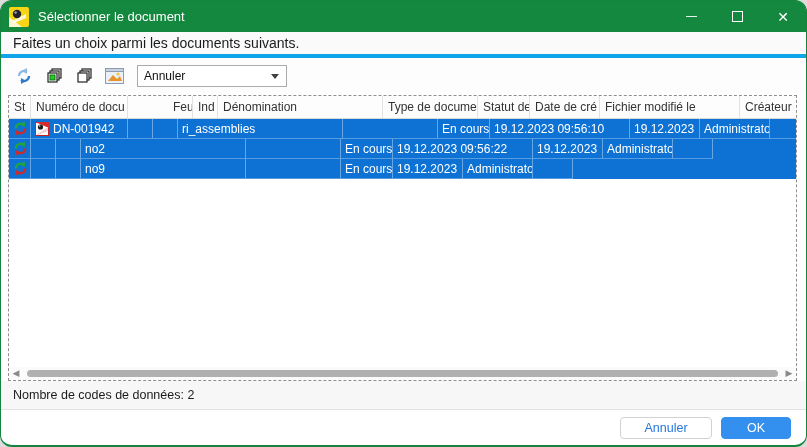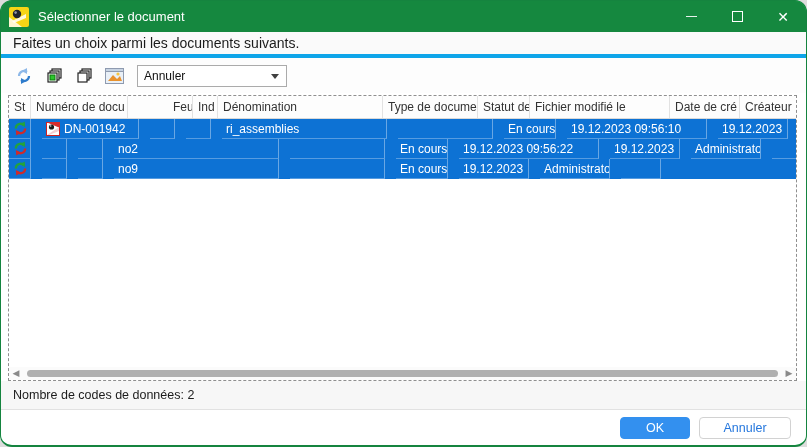--- a/index.html
+++ b/index.html
@@ -90,21 +90,20 @@
   .hcell{
     display:flex; align-items:center;
     padding-left:5px;
     border-right:1px solid #e2e2e2;
     white-space:nowrap; overflow:hidden; flex:0 0 auto;
   }
   .grid-row{
     height:20px; flex:0 0 20px;
     display:flex;
     font-size:12px;
-    gap:11px;
   }
   .grid-row.selected{ background:#0d72d4; color:#ffffff; }
   .rcell{
     display:flex; align-items:center;
     padding-left:4px;
     border-right:1px solid rgba(255,255,255,0.38);
     border-bottom:1px solid rgba(255,255,255,0.30);
     white-space:nowrap; overflow:hidden; flex:0 0 auto;
   }
   .rcell svg{ flex:0 0 auto; margin-right:2px; }
@@ -221,22 +220,22 @@
   <div class="table-wrap">
     <div class="grid">
       <div class="grid-header" id="grid-header">
           <div class="hcell" style="width: 22px;">St</div>
           <div class="hcell" style="width: 97px;">Numéro de docu</div>
           <div class="hcell" style="width: 25px; margin-left: 40px;">Feu</div>
           <div class="hcell" style="width: 25px;">Ind</div>
           <div class="hcell" style="width: 165px;">Dénomination</div>
           <div class="hcell" style="width: 95px;">Type de documen</div>
           <div class="hcell" style="width: 52px;">Statut de</div>
+          <div class="hcell" style="width: 70px;">Date de cré</div>
           <div class="hcell" style="width: 140px;">Fichier modifié le</div>
-          <div class="hcell" style="width: 70px;">Date de cré</div>
           <div class="hcell" style="width: 70px;">Créateur</div>
           <div class="hcell" style="width: 40px;">Verrouil</div>
         </div>
       <div id="grid-rows">
           <div class="grid-row selected">
             <div class="rcell" style="width: 22px;">
               <span style="display: flex; margin: 0px auto;">
                 <svg width="15" height="15" viewBox="0 0 16 16">
                   <path d="M3 8 a5 5 0 0 1 9-3" fill="none" stroke="#23a33c" stroke-width="2.4"></path>
                   <polygon points="12.5,0.5 13,6.5 7.5,3.5" fill="#23a33c"></polygon>
@@ -316,17 +315,17 @@
         <div class="scroll-arrow">▶</div>
       </div>
     </div>
   </div>
 
   <div class="statusbar">
     <span>Nombre de codes de données: 2</span>
   </div>
 
   <div class="footer">
+    <div class="btn btn-cancel">Annuler</div>
     <div class="btn btn-ok">OK</div>
-    <div class="btn btn-cancel">Annuler</div>
   </div>
 
 </div>
 
 </body></html>

